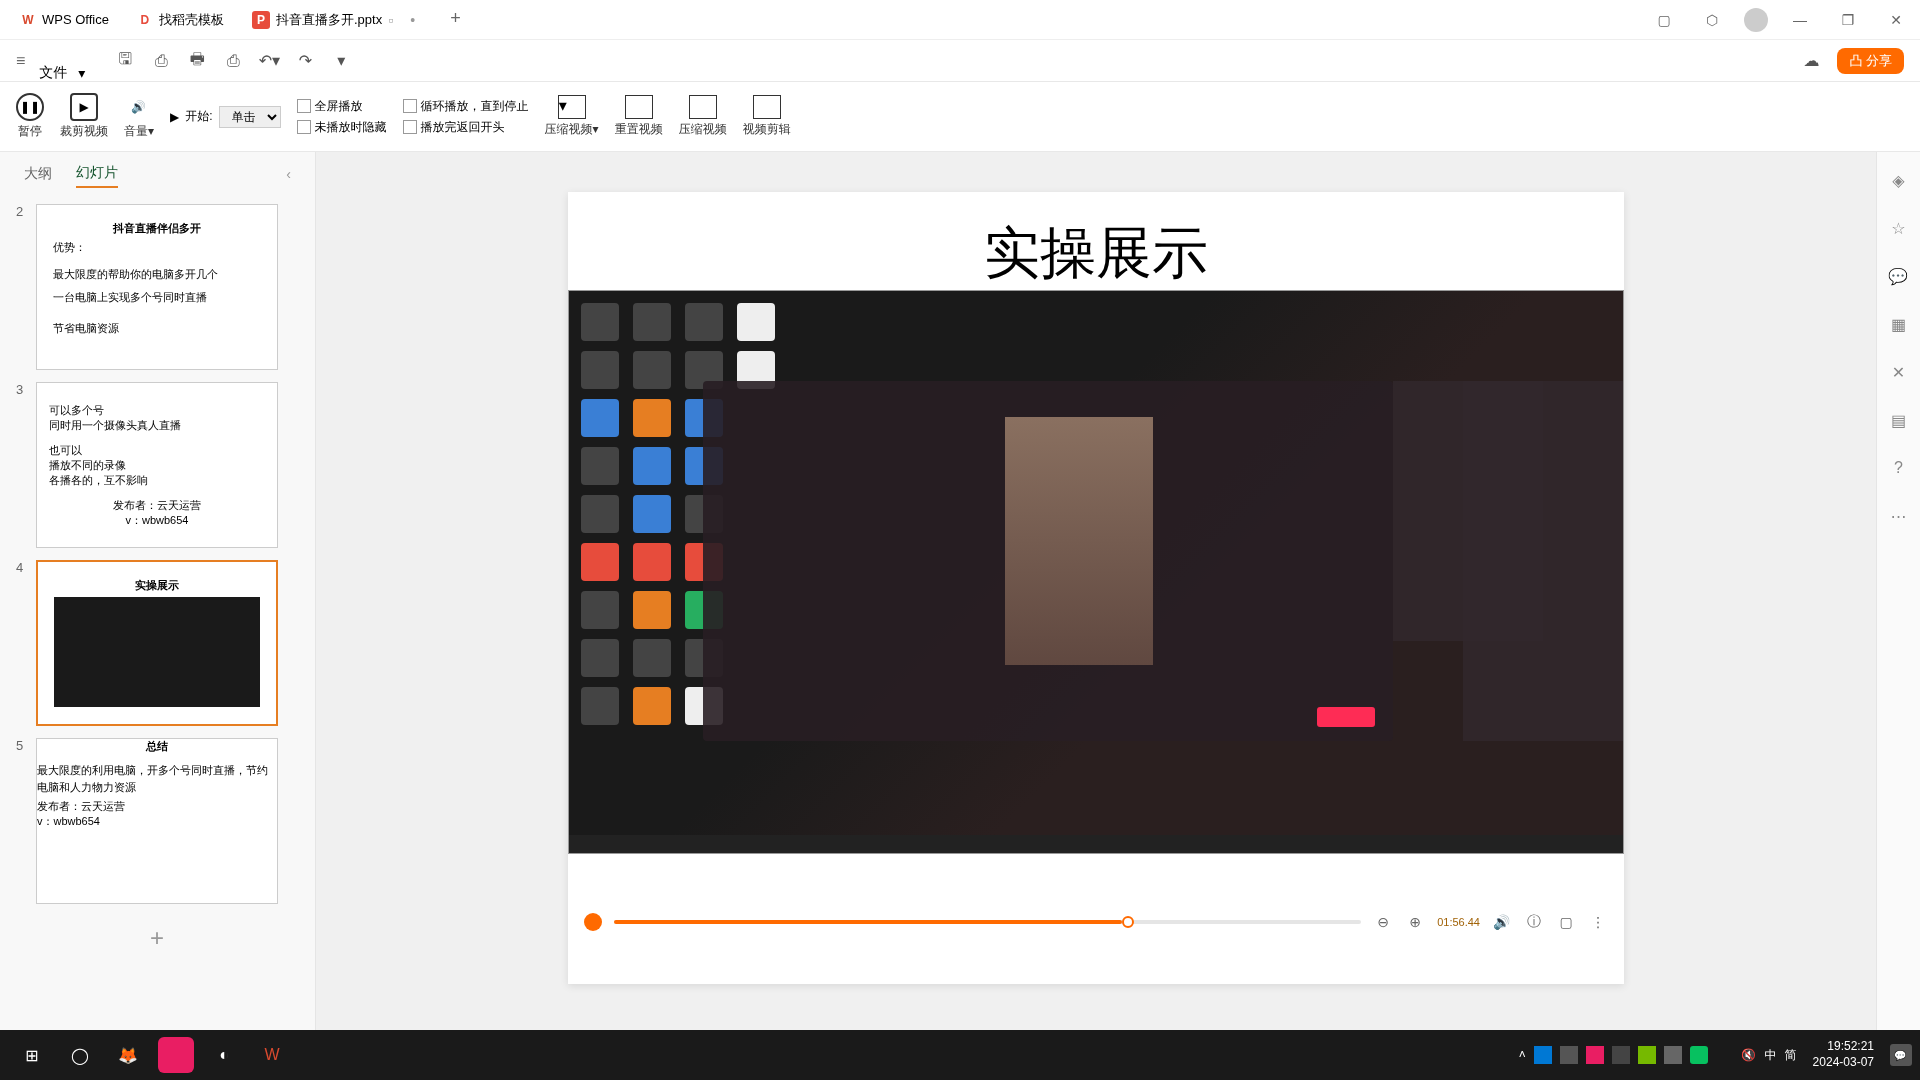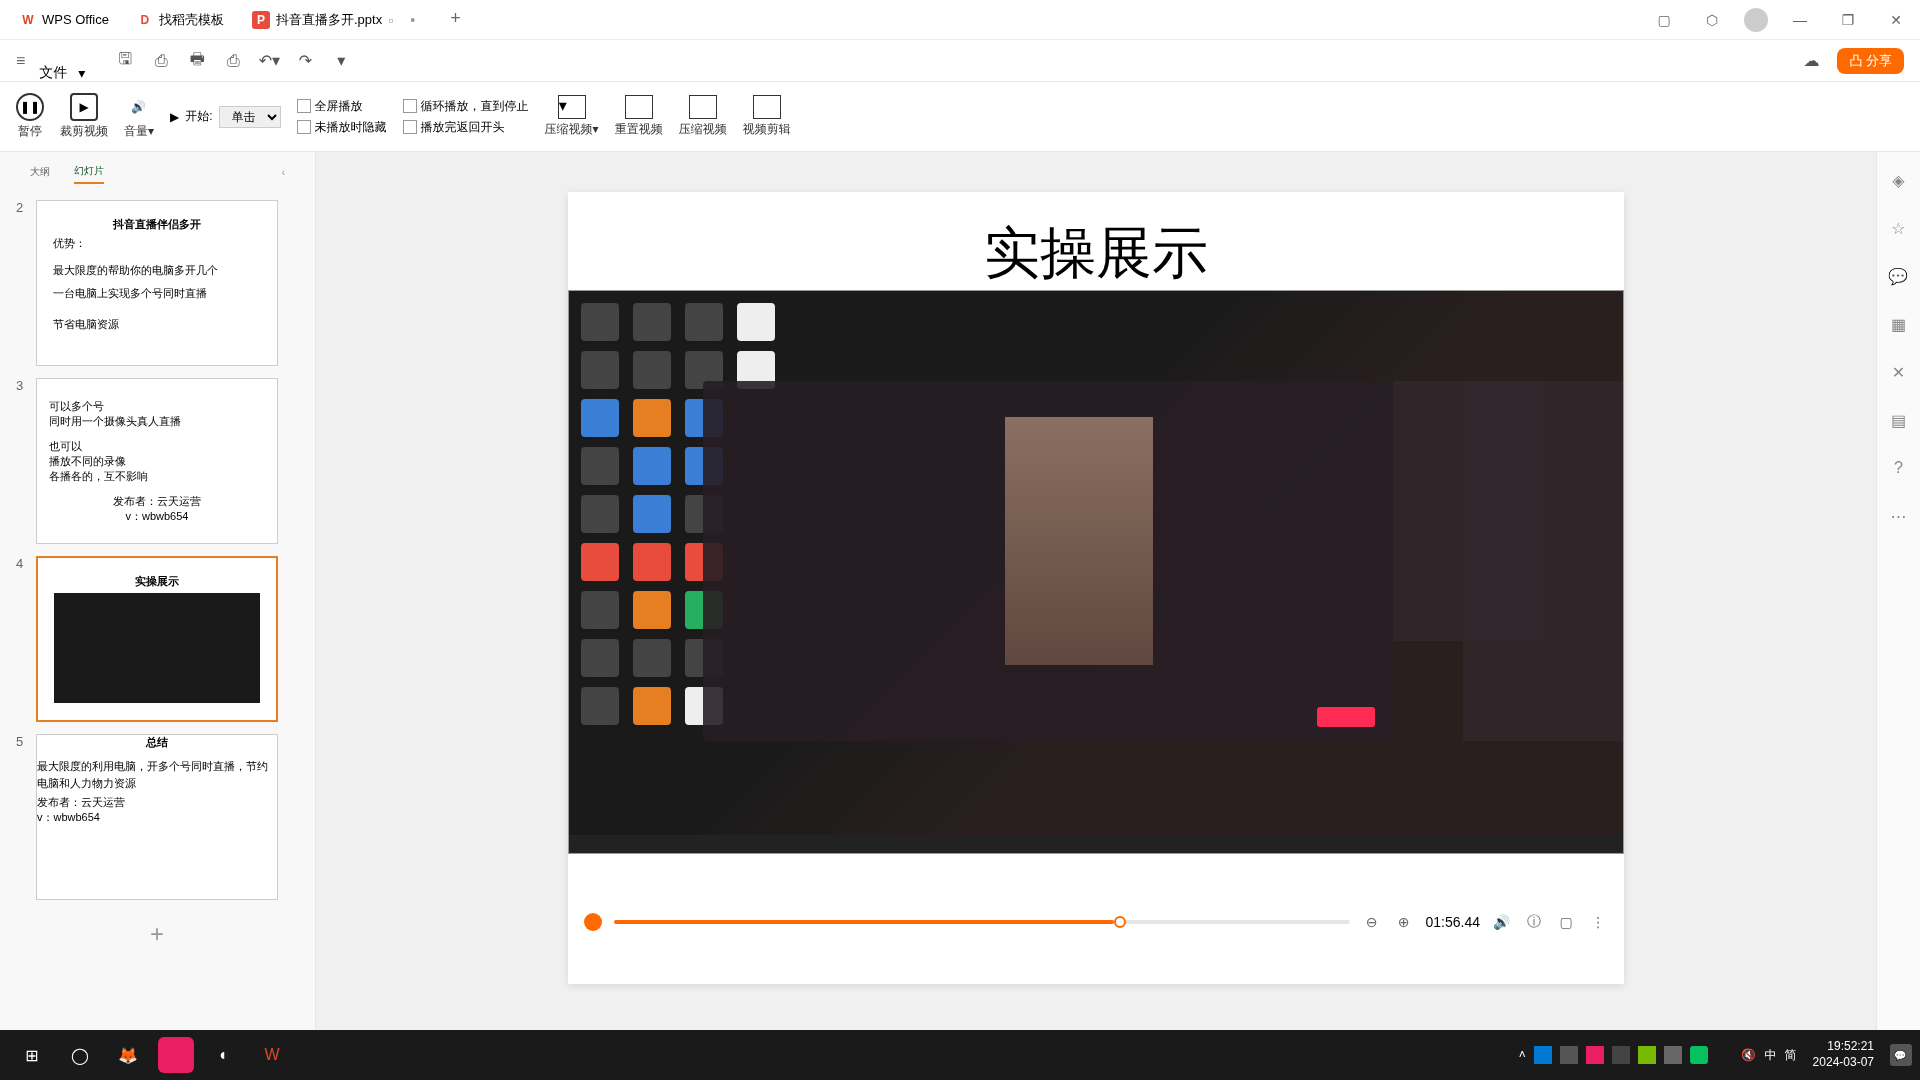--- a/index.html
+++ b/index.html
@@ -38,21 +38,21 @@
 .tool-label { font-size: 12px; color: #333; }
 .tool-row { display: flex; flex-direction: column; gap: 4px; }
 .tool-inline { display: flex; align-items: center; gap: 6px; font-size: 12px; }
 .tool-select { border: 1px solid #ccc; padding: 2px 8px; font-size: 12px; min-width: 60px; }
 .chk { display: flex; align-items: center; gap: 4px; font-size: 12px; }
 .chk-box { width: 14px; height: 14px; border: 1px solid #999; }
 
 
 .main { display: flex; height: 918px; }
 .sidebar { width: 316px; background: #f8f8f8; border-right: 1px solid #e5e5e5; display: flex; flex-direction: column; }
-.side-tabs { display: flex; padding: 8px 30px; gap: 24px; font-size: 10px; align-items: center; }
+.side-tabs { display: flex; padding: 8px 24px; gap: 24px; font-size: 14px; align-items: center; }
 .side-tab { padding: 4px 0; color: #666; cursor: pointer; }
 .side-tab.active { color: #14532d; border-bottom: 2px solid #e67e22; }
 .collapse-btn { margin-left: auto; color: #999; }
 .thumbs { flex: 1; overflow-y: auto; padding: 8px 16px; }
 .thumb-row { display: flex; gap: 8px; margin-bottom: 12px; }
 .thumb-num { font-size: 13px; color: #666; width: 12px; }
 .thumb { width: 242px; height: 166px; background: #fff; border: 1px solid #ccc; padding: 16px; font-size: 11px; position: relative; }
 .thumb.selected { border: 2px solid #e67e22; }
 .thumb-title { font-weight: bold; text-align: center; margin-bottom: 4px; }
 .thumb-dark { width: 100%; height: 110px; background: #1a1a1a; }
@@ -68,21 +68,21 @@
 .vc-window { position: absolute; left: 134px; top: 90px; width: 690px; height: 360px; background: rgba(40,30,35,0.9); border-radius: 4px; }
 .vc-preview { position: absolute; right: 240px; top: 36px; width: 148px; height: 248px; background: linear-gradient(#8a7060, #604840); }
 .vc-side { position: absolute; right: 80px; top: 90px; width: 150px; height: 260px; background: rgba(50,40,45,0.8); }
 .vc-side2 { position: absolute; right: 0px; top: 90px; width: 160px; height: 360px; background: rgba(50,40,45,0.8); }
 .vc-taskbar { position: absolute; bottom: 0; left: 0; right: 0; height: 18px; background: #222; }
 .video-controls { position: absolute; bottom: 48px; left: 8px; right: 8px; height: 28px; display: flex; align-items: center; gap: 12px; padding: 0 8px; }
 .play-btn { width: 18px; height: 18px; background: #ff6a00; border-radius: 50%; }
 .progress { flex: 1; height: 4px; background: #e5e5e5; position: relative; border-radius: 2px; }
 .progress-fill { height: 100%; width: 68%; background: #ff6a00; border-radius: 2px; }
 .progress-thumb { position: absolute; left: 68%; top: -4px; width: 12px; height: 12px; background: #fff; border: 2px solid #ff6a00; border-radius: 50%; }
-.vtime { font-size: 14px; color: #000000; }
+.vtime { font-size: 11px; color: #a16207; }
 .vctrl-btn { width: 20px; height: 20px; color: #666; display: flex; align-items: center; justify-content: center; font-size: 14px; }
 
 .right-panel { width: 44px; background: #fafafa; border-left: 1px solid #e5e5e5; display: flex; flex-direction: column; align-items: center; padding-top: 16px; gap: 24px; }
 .rp-btn { width: 24px; height: 24px; color: #888; display: flex; align-items: center; justify-content: center; }
 
 
 .statusbar { height: 30px; background: #fff; border-top: 1px solid #e5e5e5; display: flex; align-items: center; padding: 0 12px; font-size: 13px; color: #555; gap: 16px; }
 .sb-right { margin-left: auto; display: flex; align-items: center; gap: 12px; }
 .view-btns { display: flex; gap: 2px; }
 .vbtn { width: 24px; height: 24px; border: 1px solid #ddd; display: flex; align-items: center; justify-content: center; font-size: 11px; }

